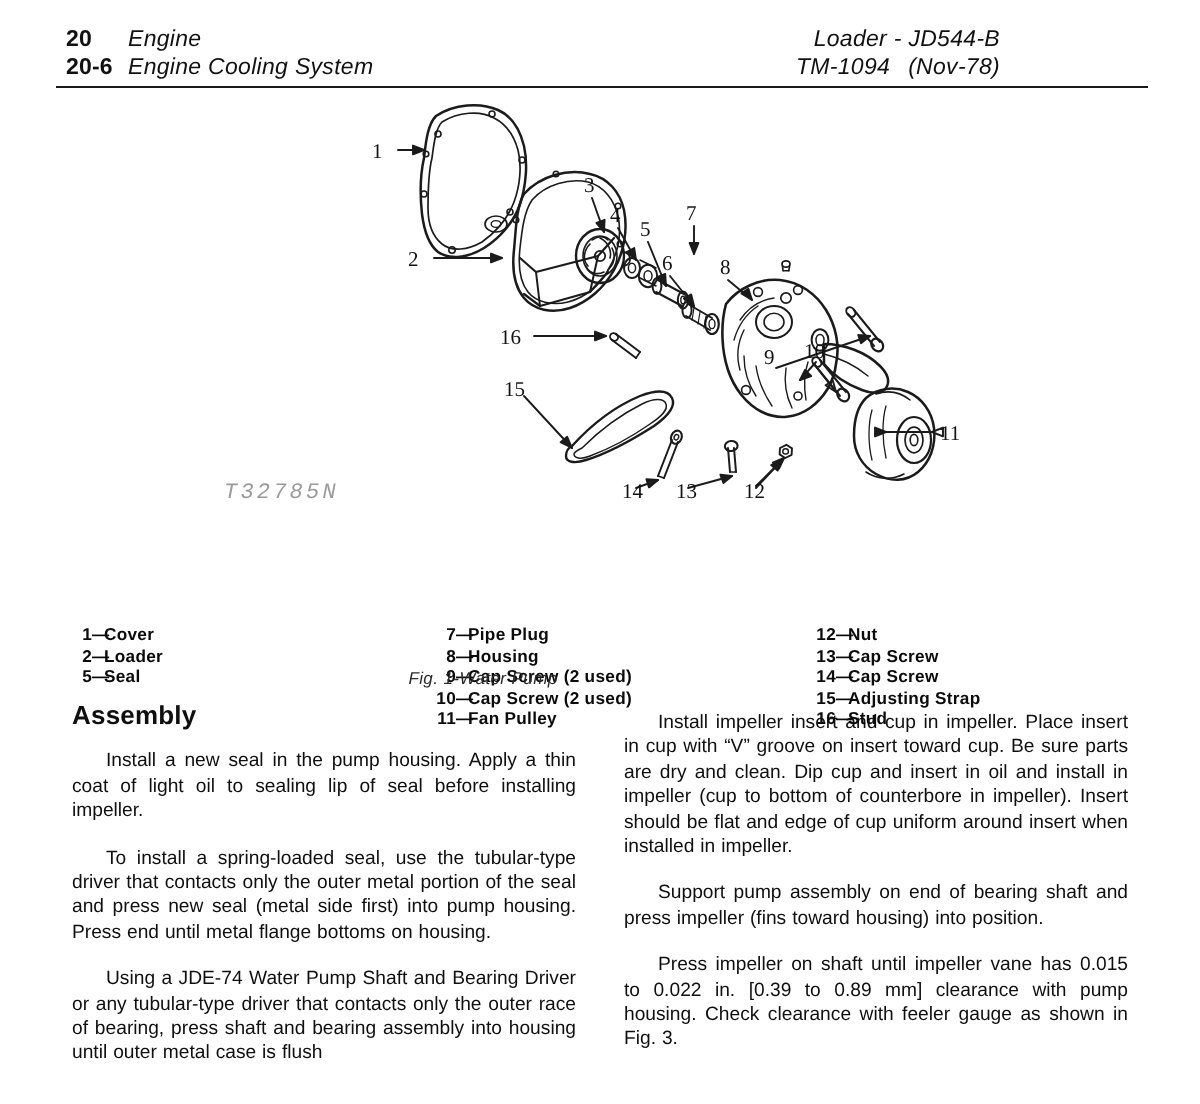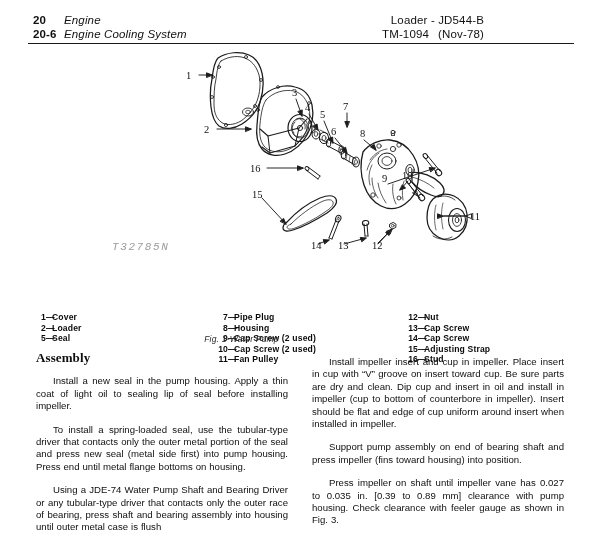--- a/index.html
+++ b/index.html
@@ -46,21 +46,22 @@
   }
   .hdr-sec-label {
     position: absolute;
     left: 64px;
     font-style: italic;
     font-size: 11.5px;
     letter-spacing: 0.15px;
   }
   .hdr-right {
     position: absolute;
-    right: 28px;
+    right: 12px;
+    font-style: italic;
     font-size: 11.5px;
     white-space: nowrap;
     letter-spacing: 0.15px;
   }
   .hdr-right .spacer { display: inline-block; width: 9px; }
 
   #header-rule {
     position: absolute;
     left: 28px;
     top: 43px;
@@ -160,21 +161,20 @@
     color: #0f0f0f;
   }
   .text-col.left  { left: 36px; }
   .text-col.right { left: 312px; }
 
   h2#assembly-heading {
     margin: 0 0 11px 0;
     font-size: 13px;
     font-weight: bold;
     letter-spacing: 0.1px;
-    font-family: Liberation Serif, serif;
   }
   .para {
     margin: 0 0 11px 0;
     text-indent: 17px;
     text-align: justify;
     word-spacing: 0.3px;
   }
   .para:last-child { margin-bottom: 0; }
   .text-col.right .para:first-child { margin-top: 4px; }
 
@@ -529,17 +529,17 @@
 <div id="body-text">
   <div class="text-col left">
     <h2 id="assembly-heading">Assembly</h2>
     <p class="para">Install a new seal in the pump housing. Apply a thin coat of light oil to sealing lip of seal before installing impeller.</p>
     <p class="para">To install a spring-loaded seal, use the tubular-type driver that contacts only the outer metal portion of the seal and press new seal (metal side first) into pump housing. Press end until metal flange bottoms on housing.</p>
     <p class="para">Using a JDE-74 Water Pump Shaft and Bearing Driver or any tubular-type driver that contacts only the outer race of bearing, press shaft and bearing assembly into housing until outer metal case is flush</p>
   </div>
   <div class="text-col right">
     <p class="para">Install impeller insert and cup in impeller. Place insert in cup with “V” groove on insert toward cup. Be sure parts are dry and clean. Dip cup and insert in oil and install in impeller (cup to bottom of counterbore in impeller). Insert should be flat and edge of cup uniform around insert when installed in impeller.</p>
     <p class="para">Support pump assembly on end of bearing shaft and press impeller (fins toward housing) into position.</p>
-    <p class="para">Press impeller on shaft until impeller vane has 0.027 to 0.035 in. [0.39 to 0.89 mm] clearance with pump housing. Check clearance with feeler gauge as shown in Fig. 3.</p>
+    <p class="para">Press impeller on shaft until impeller vane has 0.015 to 0.022 in. [0.39 to 0.89 mm] clearance with pump housing. Check clearance with feeler gauge as shown in Fig. 3.</p>
   </div>
 </div>
 
 <div id="page-fade"></div>
 
 </body></html>

